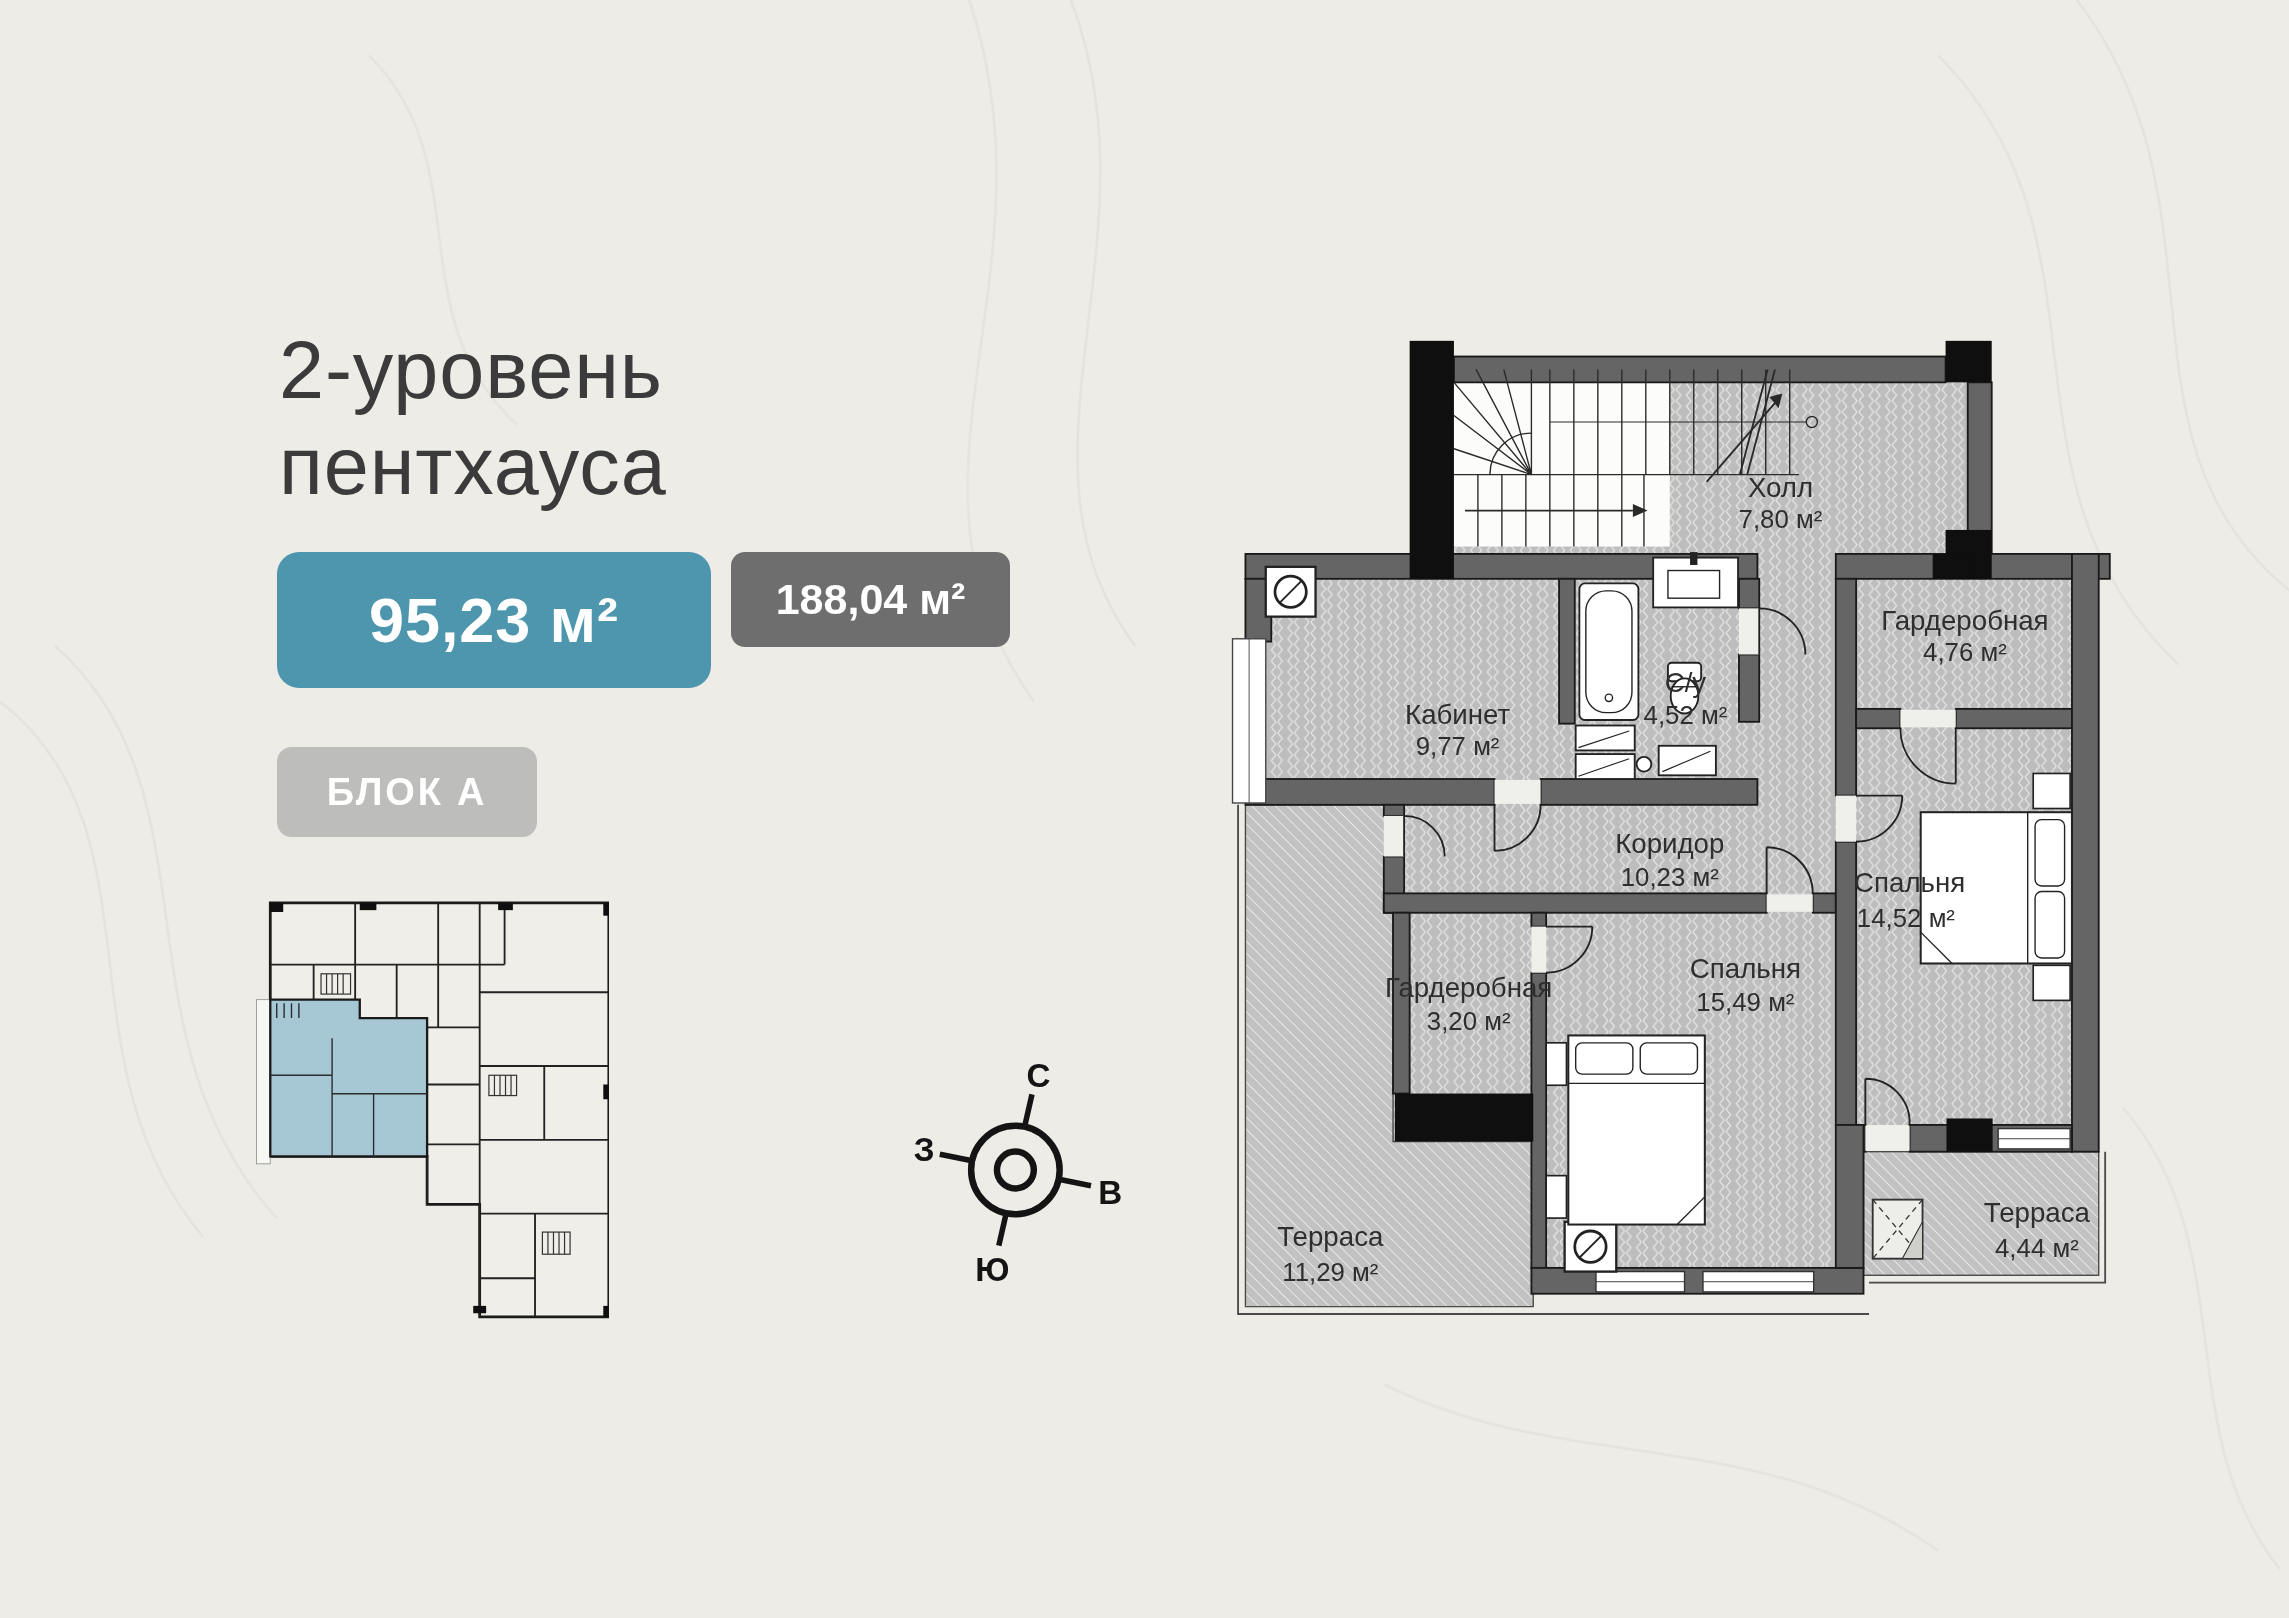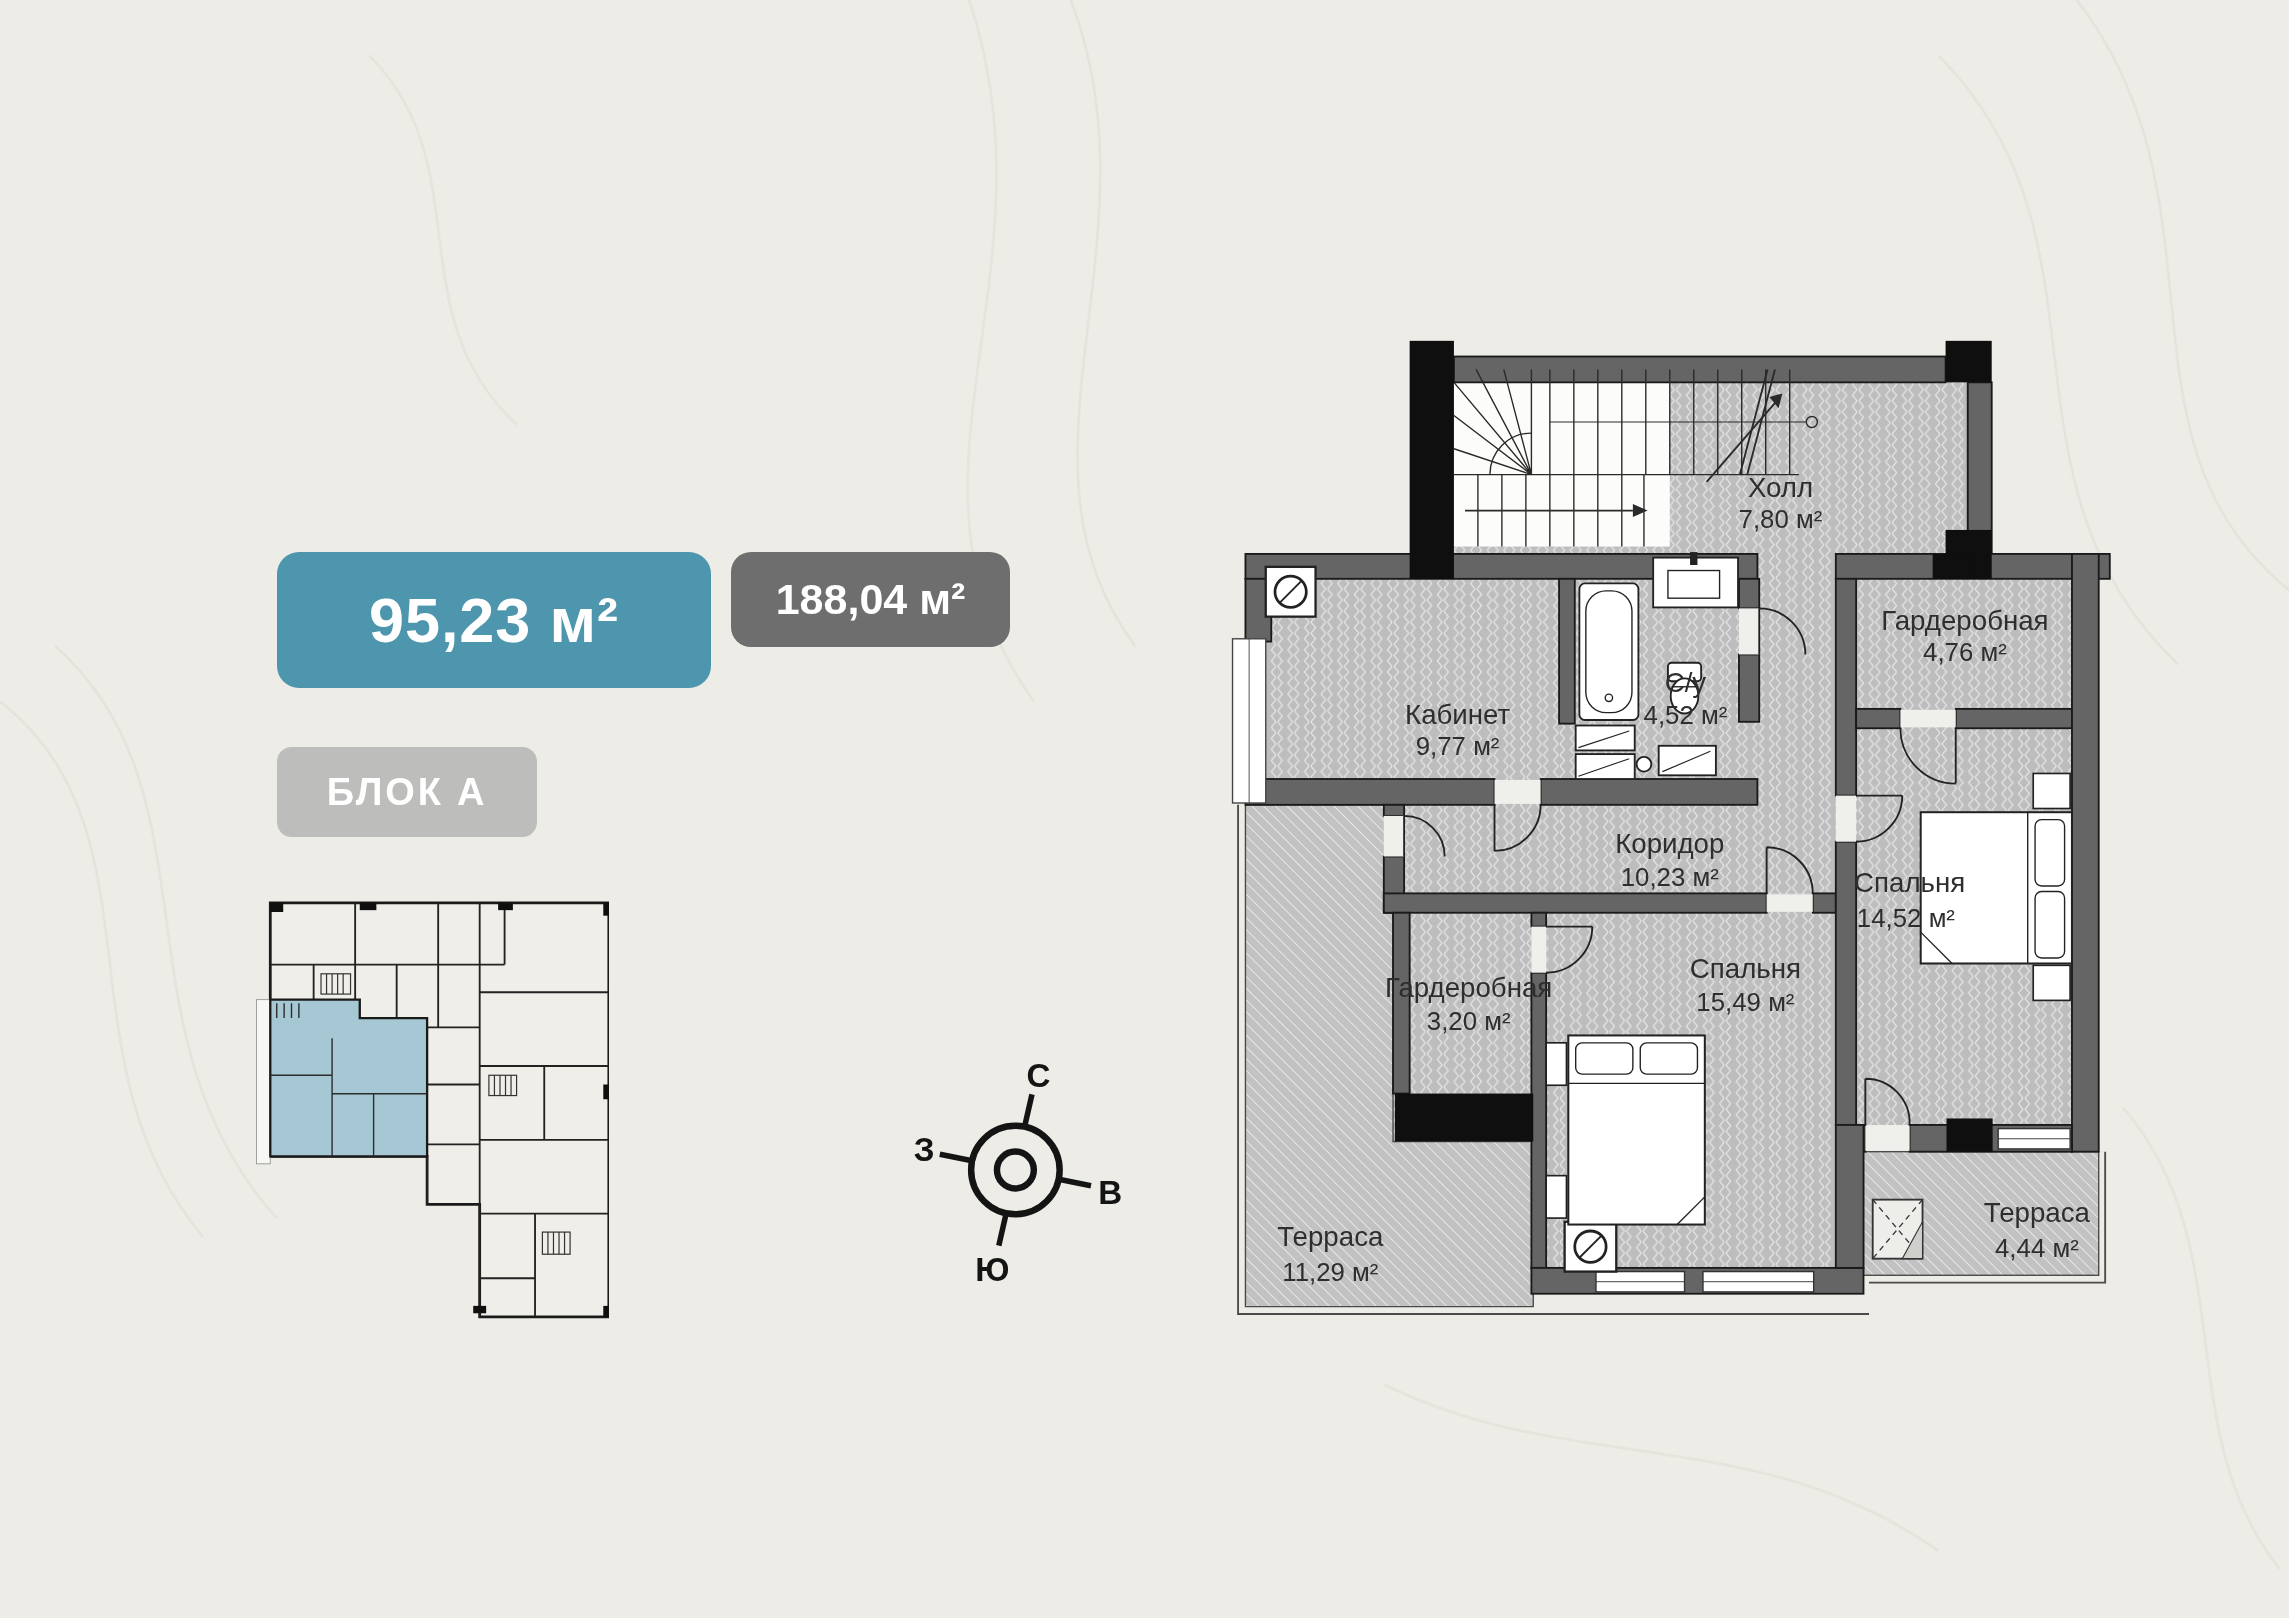--- a/index.html
+++ b/index.html
@@ -17,21 +17,21 @@
   .badge{
     position:absolute; display:flex; align-items:center; justify-content:center;
     color:#FFFFFF; font-weight:bold;
   }
   .badge-main{
     left:277px; top:552px; width:434px; height:136px;
     border-radius:22px; font-size:63px; letter-spacing:0.9px;
   }
   .badge-total{
     left:731px; top:552px; width:279px; height:95px;
-    border-radius:20px; font-size:43px;
+    border-radius:14px; font-size:43px;
   }
   .badge-block{
     left:277px; top:718px; width:260px; height:90px;
     border-radius:14.8px; font-size:38px; letter-spacing:2.8px;
   }
   .miniplan{position:absolute; left:212px; top:900px;}
   .compass{position:absolute; left:909px; top:1052px;}
   .mainplan{position:absolute; left:1227px; top:334px;}
   svg text{font-family:"Liberation Sans", sans-serif;}
   .room-name{font-size:30px; fill:#2E2E2E;}
@@ -50,20 +50,24 @@
       <path d="M2100,60 C2300,260 2150,520 2360,720"></path>
       <path d="M2250,0 C2420,220 2280,480 2481,640"></path>
       <path d="M0,760 C180,900 60,1150 220,1340"></path>
       <path d="M60,700 C240,860 120,1120 300,1320"></path>
       <path d="M1500,1500 C1700,1600 1900,1540 2100,1680"></path>
       <path d="M2300,1200 C2430,1350 2350,1550 2470,1700"></path>
       <path d="M400,60 C520,180 430,340 560,460"></path>
     </g>
   </svg>
 
+  <div class="title">
+    <div>2-уровень</div>
+    <div>пентхауса</div>
+  </div>
 
   <div class="badge badge-main" style="background-color: rgb(78, 150, 173);">
     <span>95,23 м²</span>
   </div>
   <div class="badge badge-total" style="background-color: rgb(110, 110, 111);">
     <span>188,04 м²</span>
   </div>
   <div class="badge badge-block" style="background-color: rgb(189, 189, 187); margin-top: 29px;">
     <span>БЛОК А</span>
   </div>

